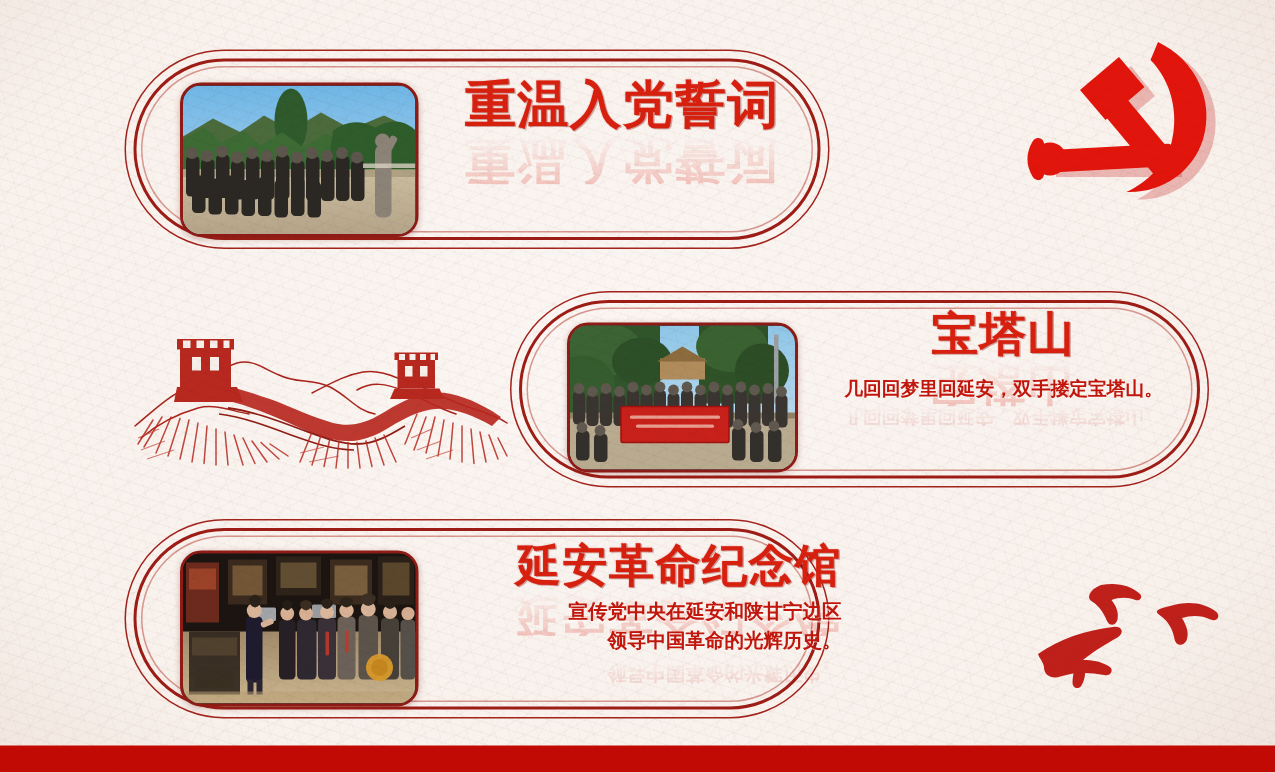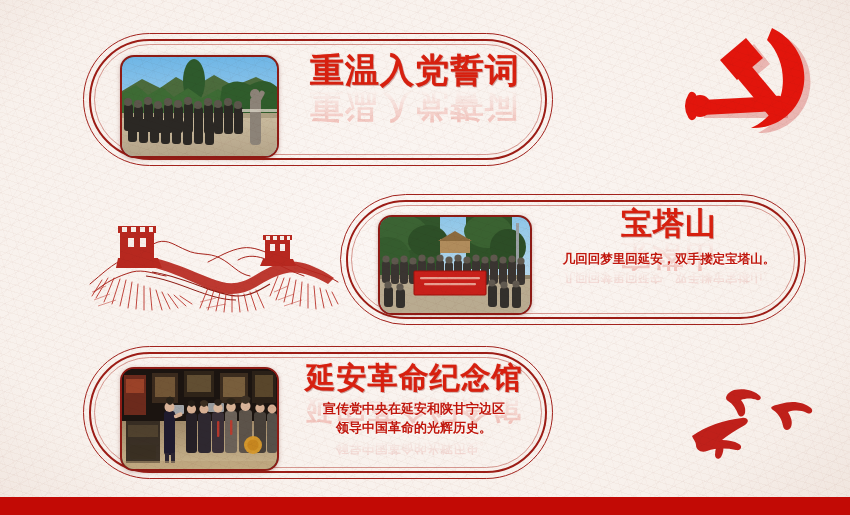--- a/index.html
+++ b/index.html
@@ -328,21 +328,21 @@
         <circle cx="131" cy="76" r="9" fill="#d89a2a" opacity=".95"></circle>
         <circle cx="131" cy="76" r="5.6" fill="#c4841e" opacity=".9"></circle>
         <g fill="#c0392b" opacity=".9">
           <rect x="95" y="52" width="2.4" height="16" rx="1"></rect>
           <rect x="108" y="51" width="2.4" height="15" rx="1"></rect>
         </g>
         <rect x="0" y="92" width="155" height="8" fill="#b89f76" opacity=".55"></rect>
       </svg>
     </div>
 
-    <div class="titlewrap" style="left:200px;top:17px;width:262px;text-align:center;">
+    <div class="titlewrap" style="left:216px;top:17px;width:262px;text-align:right;">
       <div class="ttl" style="font-size:30px;">延安革命纪念馆</div>
       <div class="ttl-ref" style="font-size:30px;margin-top:1px;">延安革命纪念馆</div>
       <div style="margin-top:-24px;position:relative;z-index:3;">
         <div class="sub" style="font-size:13px;">宣传党中央在延安和陕甘宁边区</div>
         <div class="sub" style="font-size:13px;">领导中国革命的光辉历史。</div>
       </div>
       <div class="sub-ref" style="font-size:13px;">领导中国革命的光辉历史。</div>
     </div>
   </div>
 

